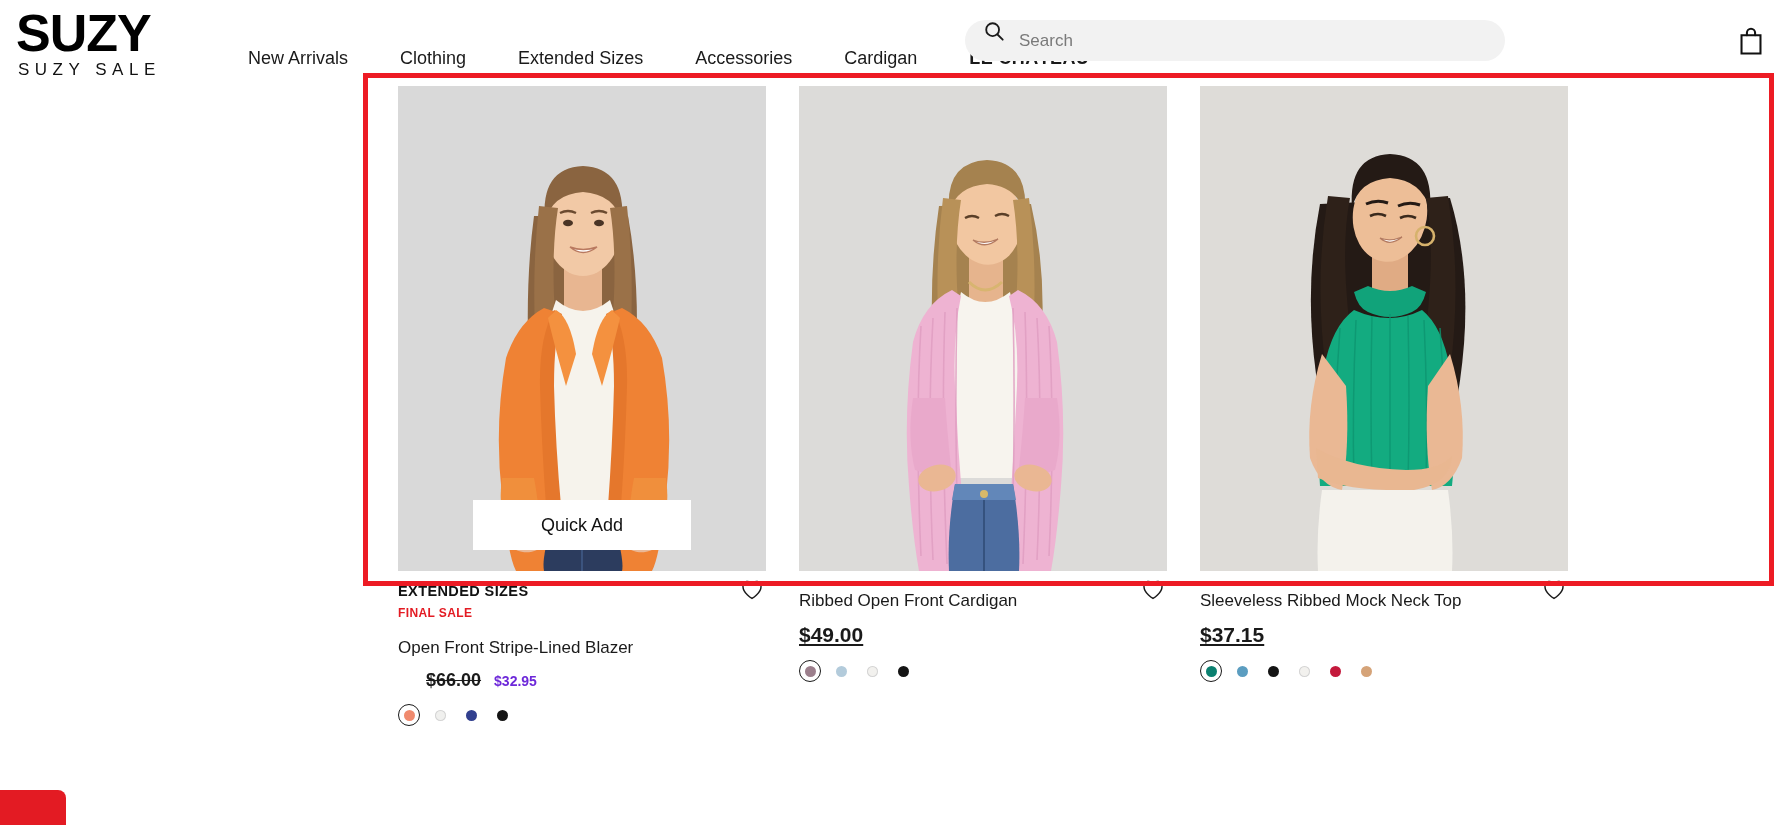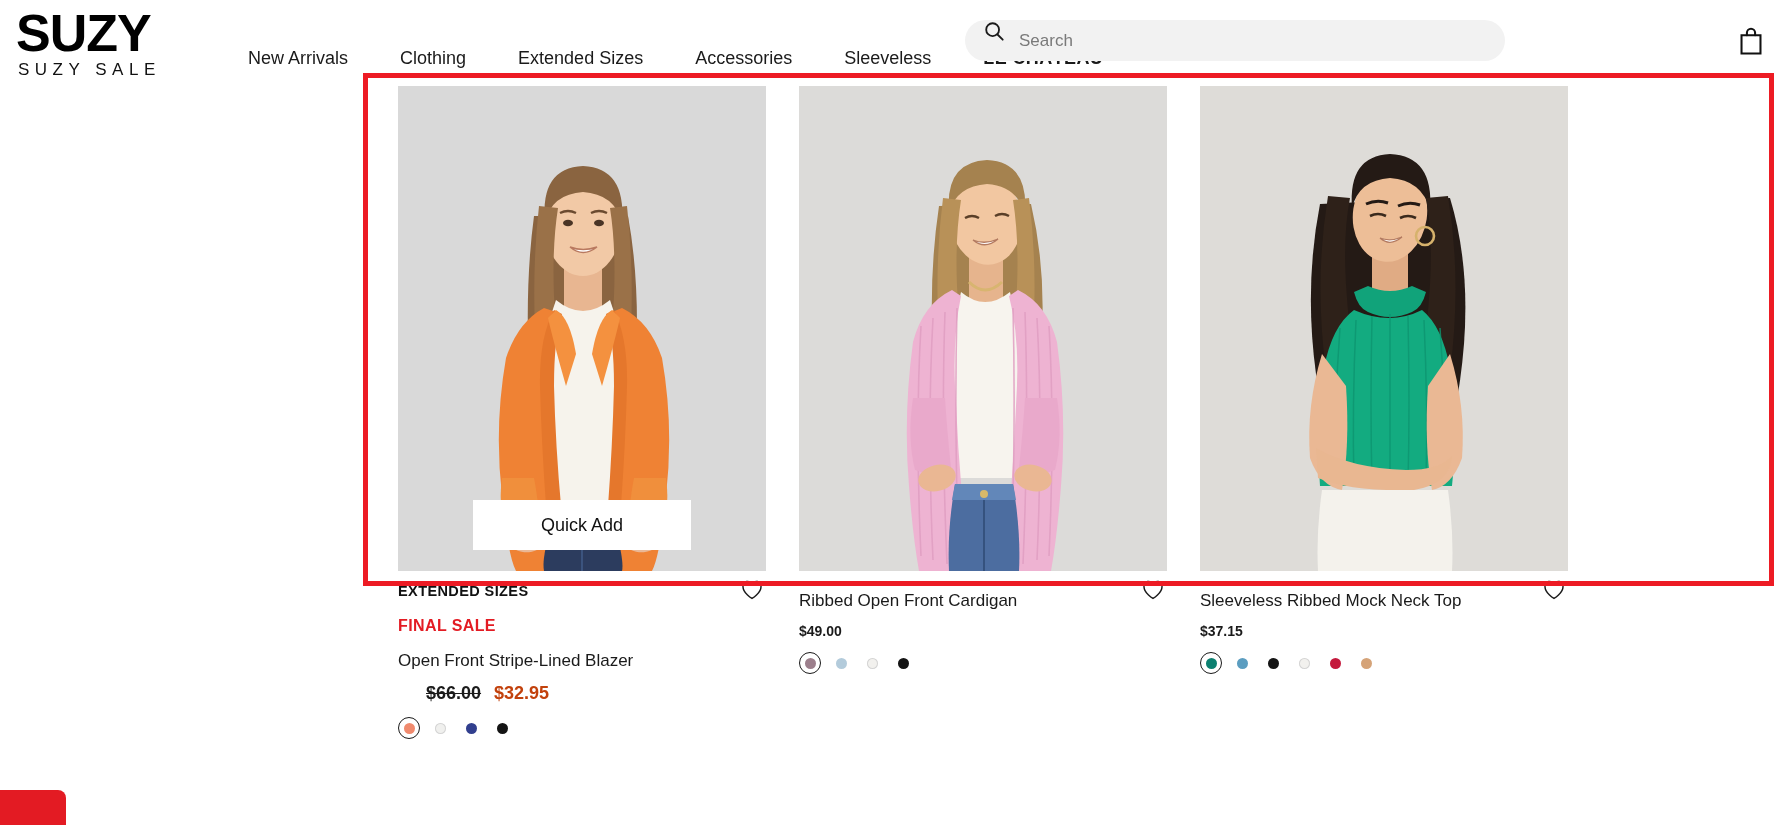--- a/index.html
+++ b/index.html
@@ -184,26 +184,26 @@
   }
 
   .badge-extended {
     font-size: 14.5px;
     font-weight: 700;
     letter-spacing: 0.4px;
     color: #111111;
     line-height: 20px;
   }
   .badge-final {
-    font-size: 16px;
+    font-size: 12px;
     font-weight: 700;
     letter-spacing: 0.4px;
     color: #e31b23;
     line-height: 20px;
-    margin-top: 15px;
+    margin-top: 2px;
   }
 
   .card-title {
     font-size: 17px;
     color: #1a1a1a;
     line-height: 24px;
     margin-top: 13px;
     cursor: pointer;
   }
   .card-title.nopad { margin-top: 8px; }
@@ -215,29 +215,30 @@
     gap: 13px;
     margin-left: 28px;
   }
   .price-old {
     font-size: 18px;
     font-weight: 700;
     color: #1a1a1a;
     text-decoration: line-through;
   }
   .price-sale {
-    font-size: 18px;
-    font-weight: 700;
-    color: #c2410c;
+    font-size: 14px;
+    font-weight: 700;
+    color: #6d28d9;
   }
   .price-single {
-    font-size: 14px;
+    font-size: 21px;
     font-weight: 700;
     color: #1a1a1a;
     margin-top: 10px;
+    text-decoration: underline;
   }
 
   .swatches {
     margin-top: 13px;
     display: flex;
     align-items: center;
     gap: 9px;
     height: 22px;
   }
   .swatch {
@@ -290,21 +291,21 @@
     <div class="brand">
       <div class="brand-main">SUZY</div>
       <div class="brand-sub">SUZY SALE</div>
     </div>
 
     <nav class="nav">
       <span class="nav-item">New Arrivals</span>
       <span class="nav-item">Clothing</span>
       <span class="nav-item">Extended Sizes</span>
       <span class="nav-item">Accessories</span>
-      <span class="nav-item">Sleeveless</span>
+      <span class="nav-item">Cardigan</span>
       <span class="nav-item brandlink">
         <span>LE CHÂTEAU</span>
         <span class="nav-accent">●</span>
       </span>
     </nav>
 
     <div class="search">
       <span class="search-icon">
         <svg viewBox="0 0 24 24" width="22" height="22" fill="none" stroke="#1a1a1a" stroke-width="2">
           <circle cx="10.5" cy="10.5" r="7"></circle>

